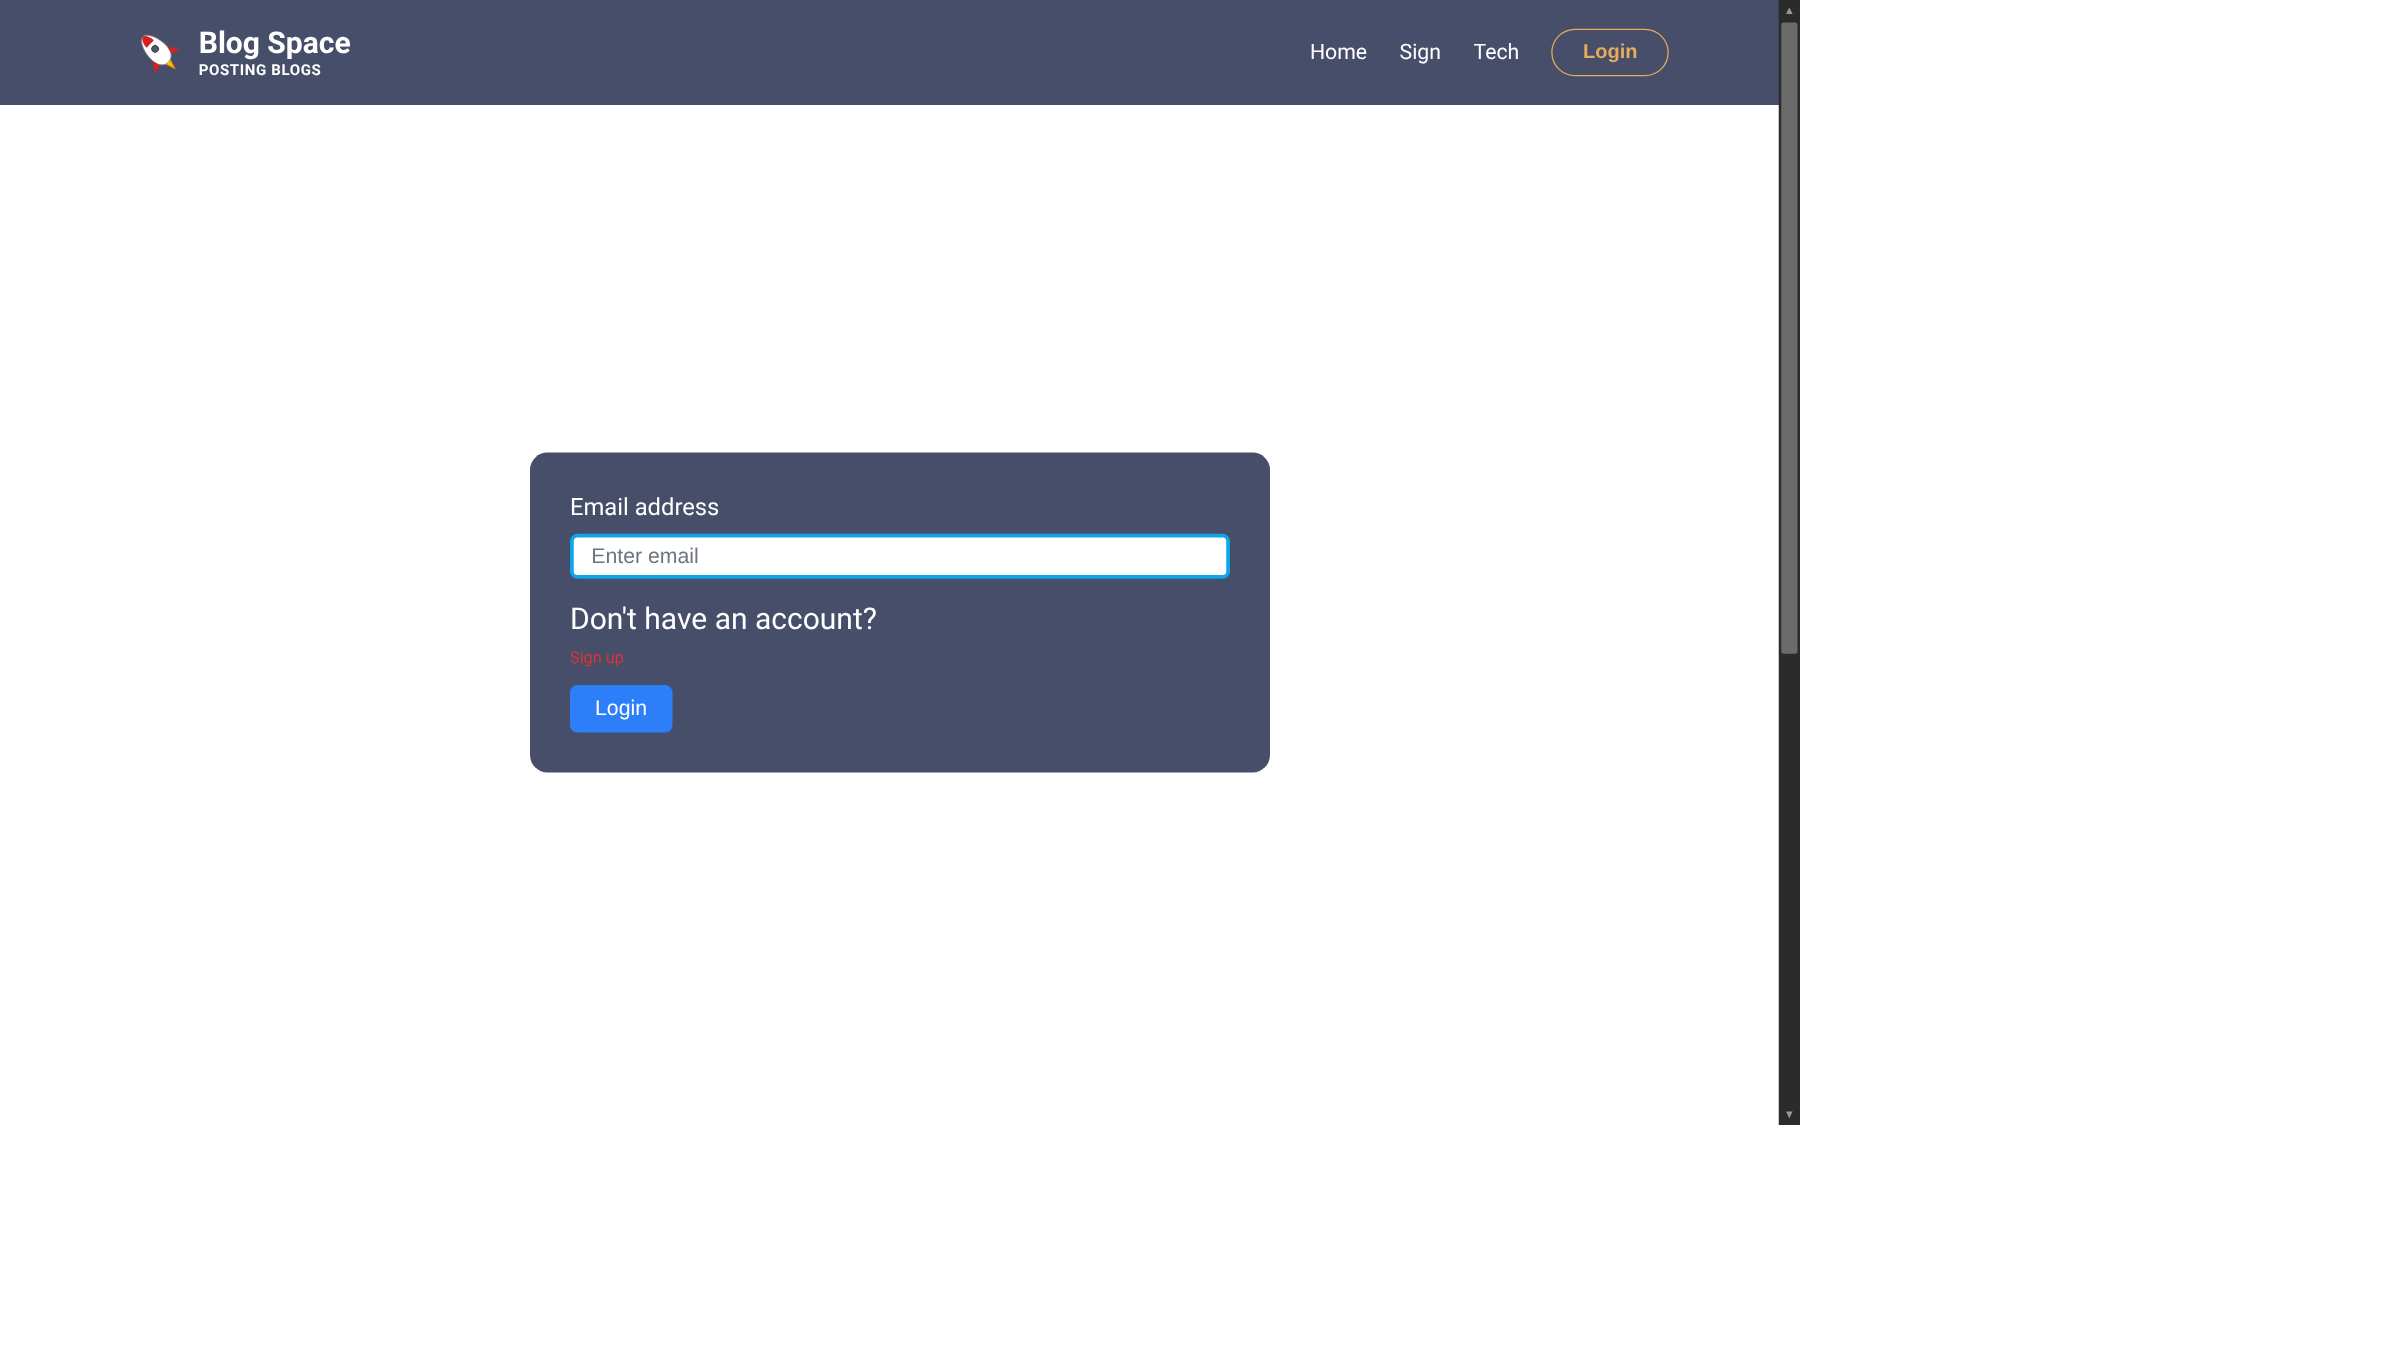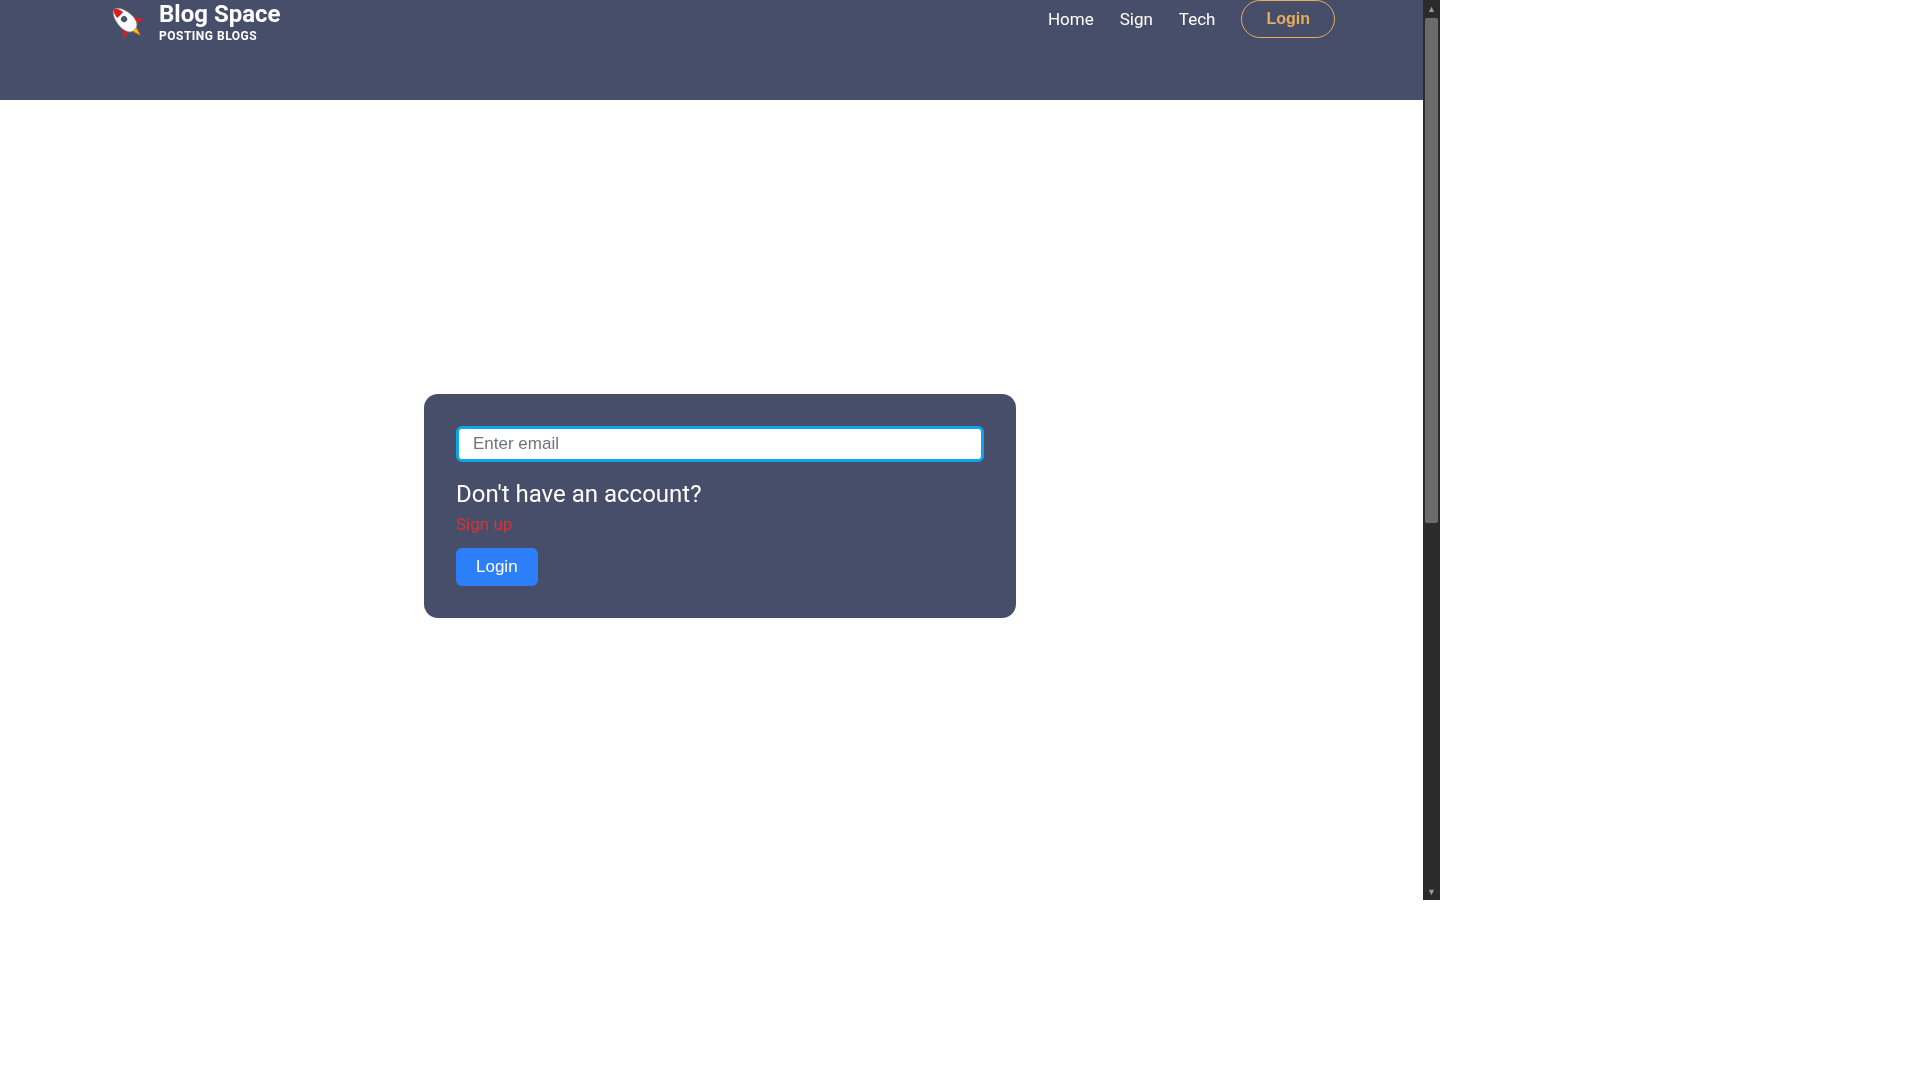--- a/index.html
+++ b/index.html
@@ -18,23 +18,23 @@
     }
     
     .viewport {
       width: 1440px;
       height: 900px;
       position: relative;
     }
     
     .navbar {
       background: #474e6a;
-      height: 100px;
-      display: flex;
-      align-items: flex-start;
+      height: 84px;
+      display: flex;
+      align-items: center;
       justify-content: space-between;
       padding: 0 105px;
     }
     
     .brand {
       display: flex;
       align-items: center;
       gap: 10px;
     }
     
@@ -132,21 +132,21 @@
     }
     
     .signup-prompt {
       color: #ffffff;
       font-size: 24px;
       margin-bottom: 6px;
     }
     
     .signup-link {
       color: #e03131;
-      font-size: 17px;
+      font-size: 13px;
       text-decoration: none;
       cursor: pointer;
     }
     
     .submit-btn {
       background: #2d7ff9;
       color: #ffffff;
       border: none;
       border-radius: 6px;
       padding: 9px 20px;
@@ -227,20 +227,21 @@
       <a class="nav-link">Home</a>
       <a class="nav-link">Sign</a>
       <a class="nav-link">Tech</a>
       <button class="login-btn">Login</button>
     </div>
   </nav>
 
   <main class="main-area">
     <div class="login-card">
       <div class="form-group">
+        <label class="form-label">Email address</label>
         <input type="email" class="form-input" placeholder="Enter email" style="">
       </div>
       <div class="signup-section">
         <div class="signup-prompt">Don't have an account?</div>
         <a class="signup-link">Sign up</a>
       </div>
       <button class="submit-btn">Login</button>
     </div>
   </main>
 

